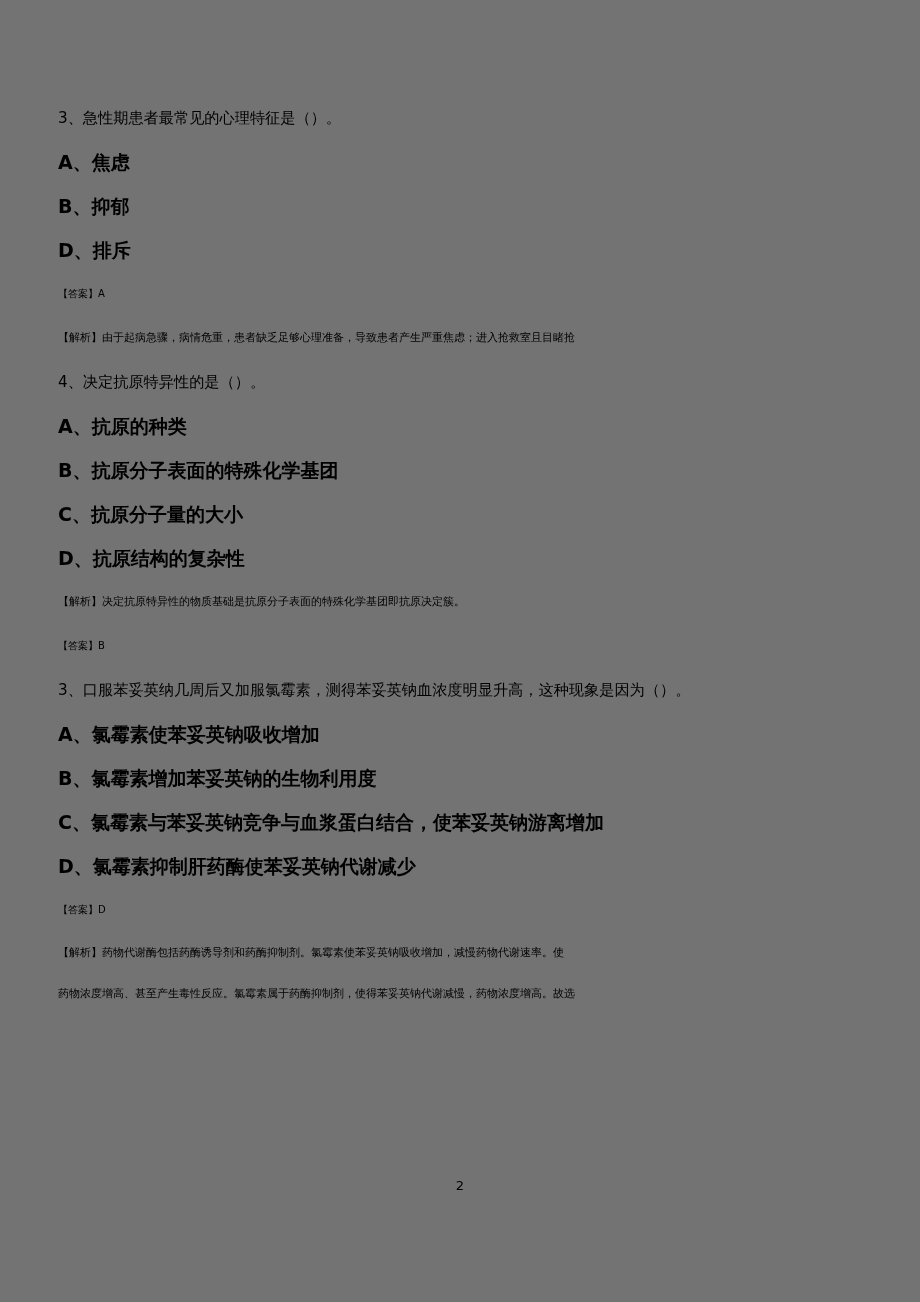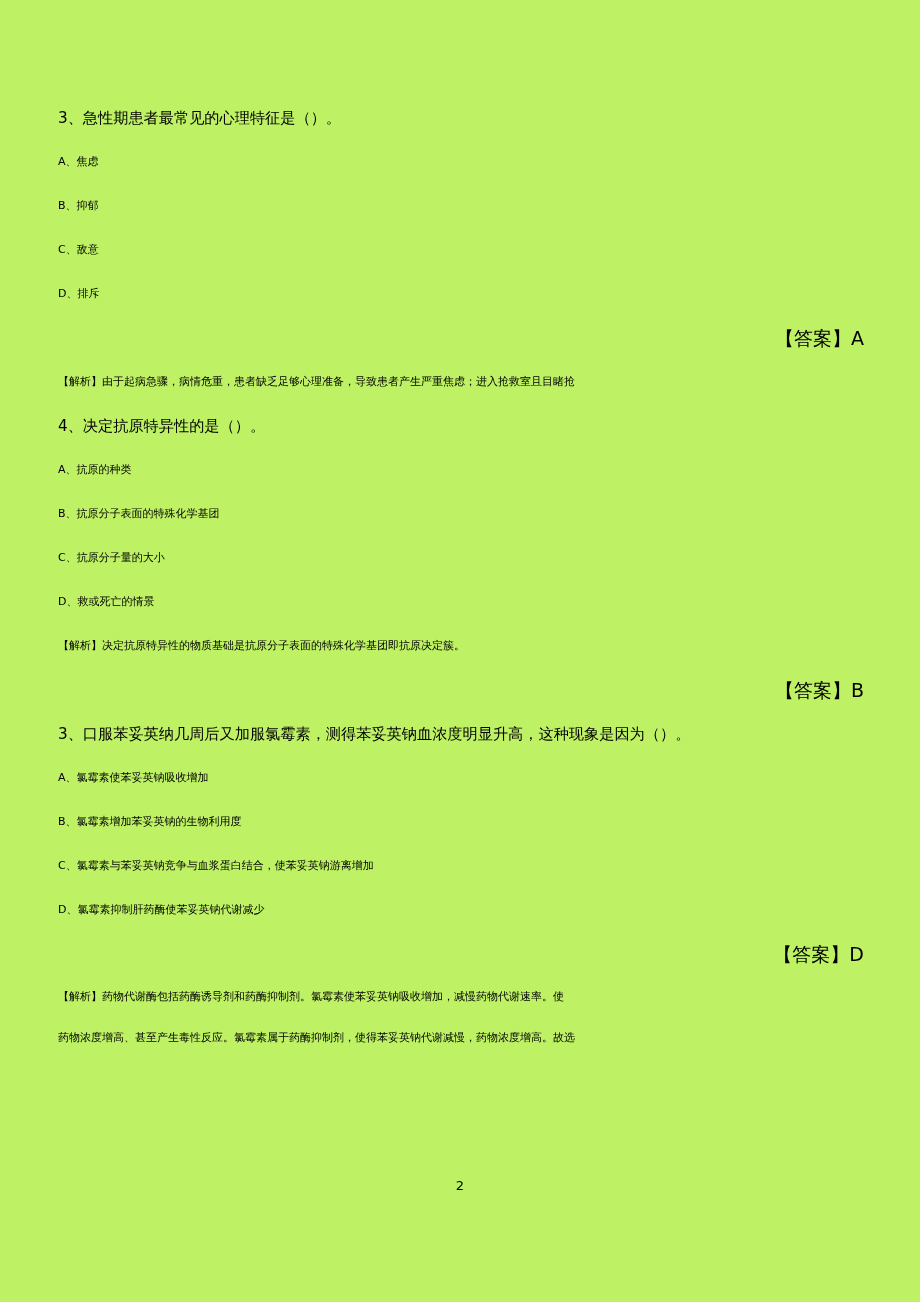--- a/index.html
+++ b/index.html
@@ -4,44 +4,44 @@
 <style>
   html, body {
     margin: 0;
     padding: 0;
     background: #ffffff;
   }
   .page {
     width: 920px;
     height: 1302px;
     position: relative;
-    background: #bef264;
+    background: #737373;
     font-family: "DejaVu Sans", "Liberation Sans", sans-serif;
     color: #000000;
     box-sizing: border-box;
     overflow: hidden;
   }
   .content {
     position: absolute;
     left: 58px;
     top: 96px;
     width: 806px;
   }
   .q-stem {
     font-size: 15.2px;
     line-height: 44px;
   }
   .opt {
-    font-size: 11px;
+    font-size: 19px;
     line-height: 44px;
+    font-weight: bold;
   }
   .ans {
-    font-size: 19px;
+    font-size: 10px;
     line-height: 44px;
-    text-align: right;
   }
   .exp {
     font-size: 11px;
     line-height: 44px;
     text-align: justify;
   }
   .exp.tight {
     line-height: 41px;
   }
   .blk {
@@ -61,30 +61,29 @@
 </style>
 </head>
 <body>
 
 <div class="page">
   <div class="content">
 
     <div class="blk q-stem">3、急性期患者最常见的心理特征是（）。</div>
     <div class="blk opt">A、焦虑</div>
     <div class="blk opt">B、抑郁</div>
-    <div class="blk opt">C、敌意</div>
     <div class="blk opt">D、排斥</div>
     <div class="blk ans">【答案】A</div>
     <div class="blk exp">【解析】由于起病急骤，病情危重，患者缺乏足够心理准备，导致患者产生严重焦虑；进入抢救室且目睹抢</div>
 
     <div class="blk q-stem">4、决定抗原特异性的是（）。</div>
     <div class="blk opt">A、抗原的种类</div>
     <div class="blk opt">B、抗原分子表面的特殊化学基团</div>
     <div class="blk opt">C、抗原分子量的大小</div>
-    <div class="blk opt">D、救或死亡的情景</div>
+    <div class="blk opt">D、抗原结构的复杂性</div>
     <div class="blk exp">【解析】决定抗原特异性的物质基础是抗原分子表面的特殊化学基团即抗原决定簇。</div>
     <div class="blk ans">【答案】B</div>
 
     <div class="blk q-stem">3、口服苯妥英纳几周后又加服氯霉素，测得苯妥英钠血浓度明显升高，这种现象是因为（）。</div>
     <div class="blk opt">A、氯霉素使苯妥英钠吸收增加</div>
     <div class="blk opt">B、氯霉素增加苯妥英钠的生物利用度</div>
     <div class="blk opt">C、氯霉素与苯妥英钠竞争与血浆蛋白结合，使苯妥英钠游离增加</div>
     <div class="blk opt">D、氯霉素抑制肝药酶使苯妥英钠代谢减少</div>
     <div class="blk ans">【答案】D</div>
     <div class="blk exp tight">【解析】药物代谢酶包括药酶诱导剂和药酶抑制剂。氯霉素使苯妥英钠吸收增加，减慢药物代谢速率。使</div>

